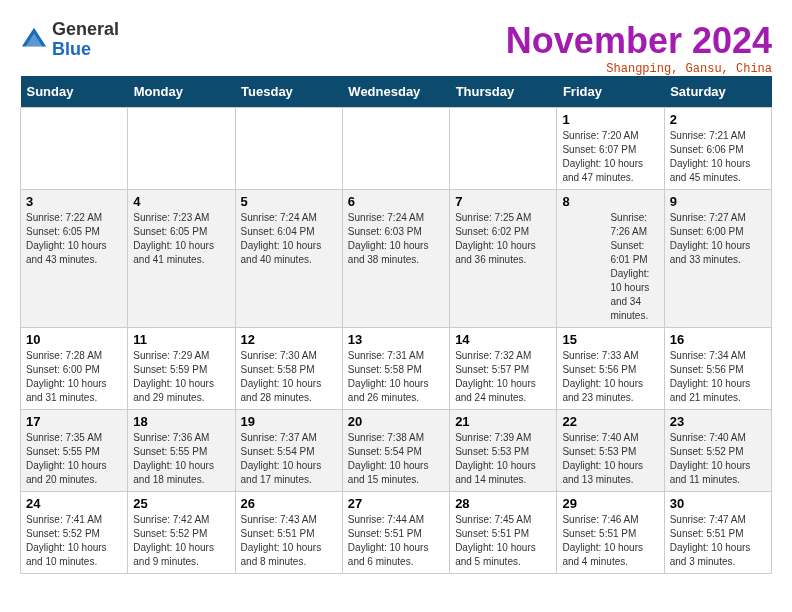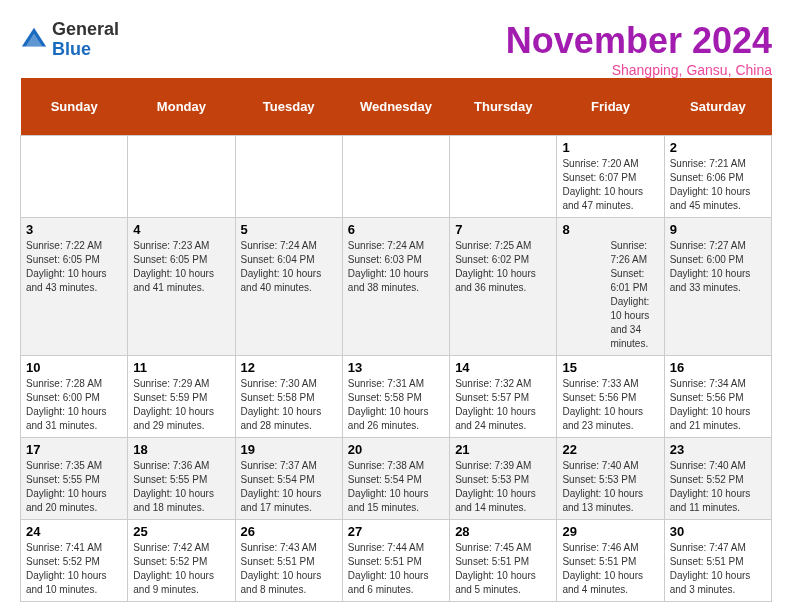--- a/index.html
+++ b/index.html
@@ -32,33 +32,34 @@
       width: 28px;
       height: 28px;
     }
     .title-block { text-align: right; }
     .month-title {
       font-size: 36px;
       font-weight: bold;
       color: #a21caf;
     }
     .location {
-      font-size: 14px;
-      color: #ec4899;
+      font-size: 12px;
+      color: #c2410c;
+      font-family: Liberation Mono, monospace;
     }
     table {
       width: 100%;
       border-collapse: collapse;
       font-size: 11px;
     }
     thead tr th {
-      background-color: #c2410c;
+      background-color: #0c4a6e;
       color: #fff;
-      text-align: center;
-      padding: 21px 6px;
+      text-align: left;
+      padding: 8px 6px;
       font-size: 13px;
       font-weight: bold;
     }
     tbody tr td {
       border: 1px solid #ccc;
       vertical-align: top;
       padding: 4px 5px;
       width: calc(100% / 7);
       min-height: 80px;
       height: 80px;

